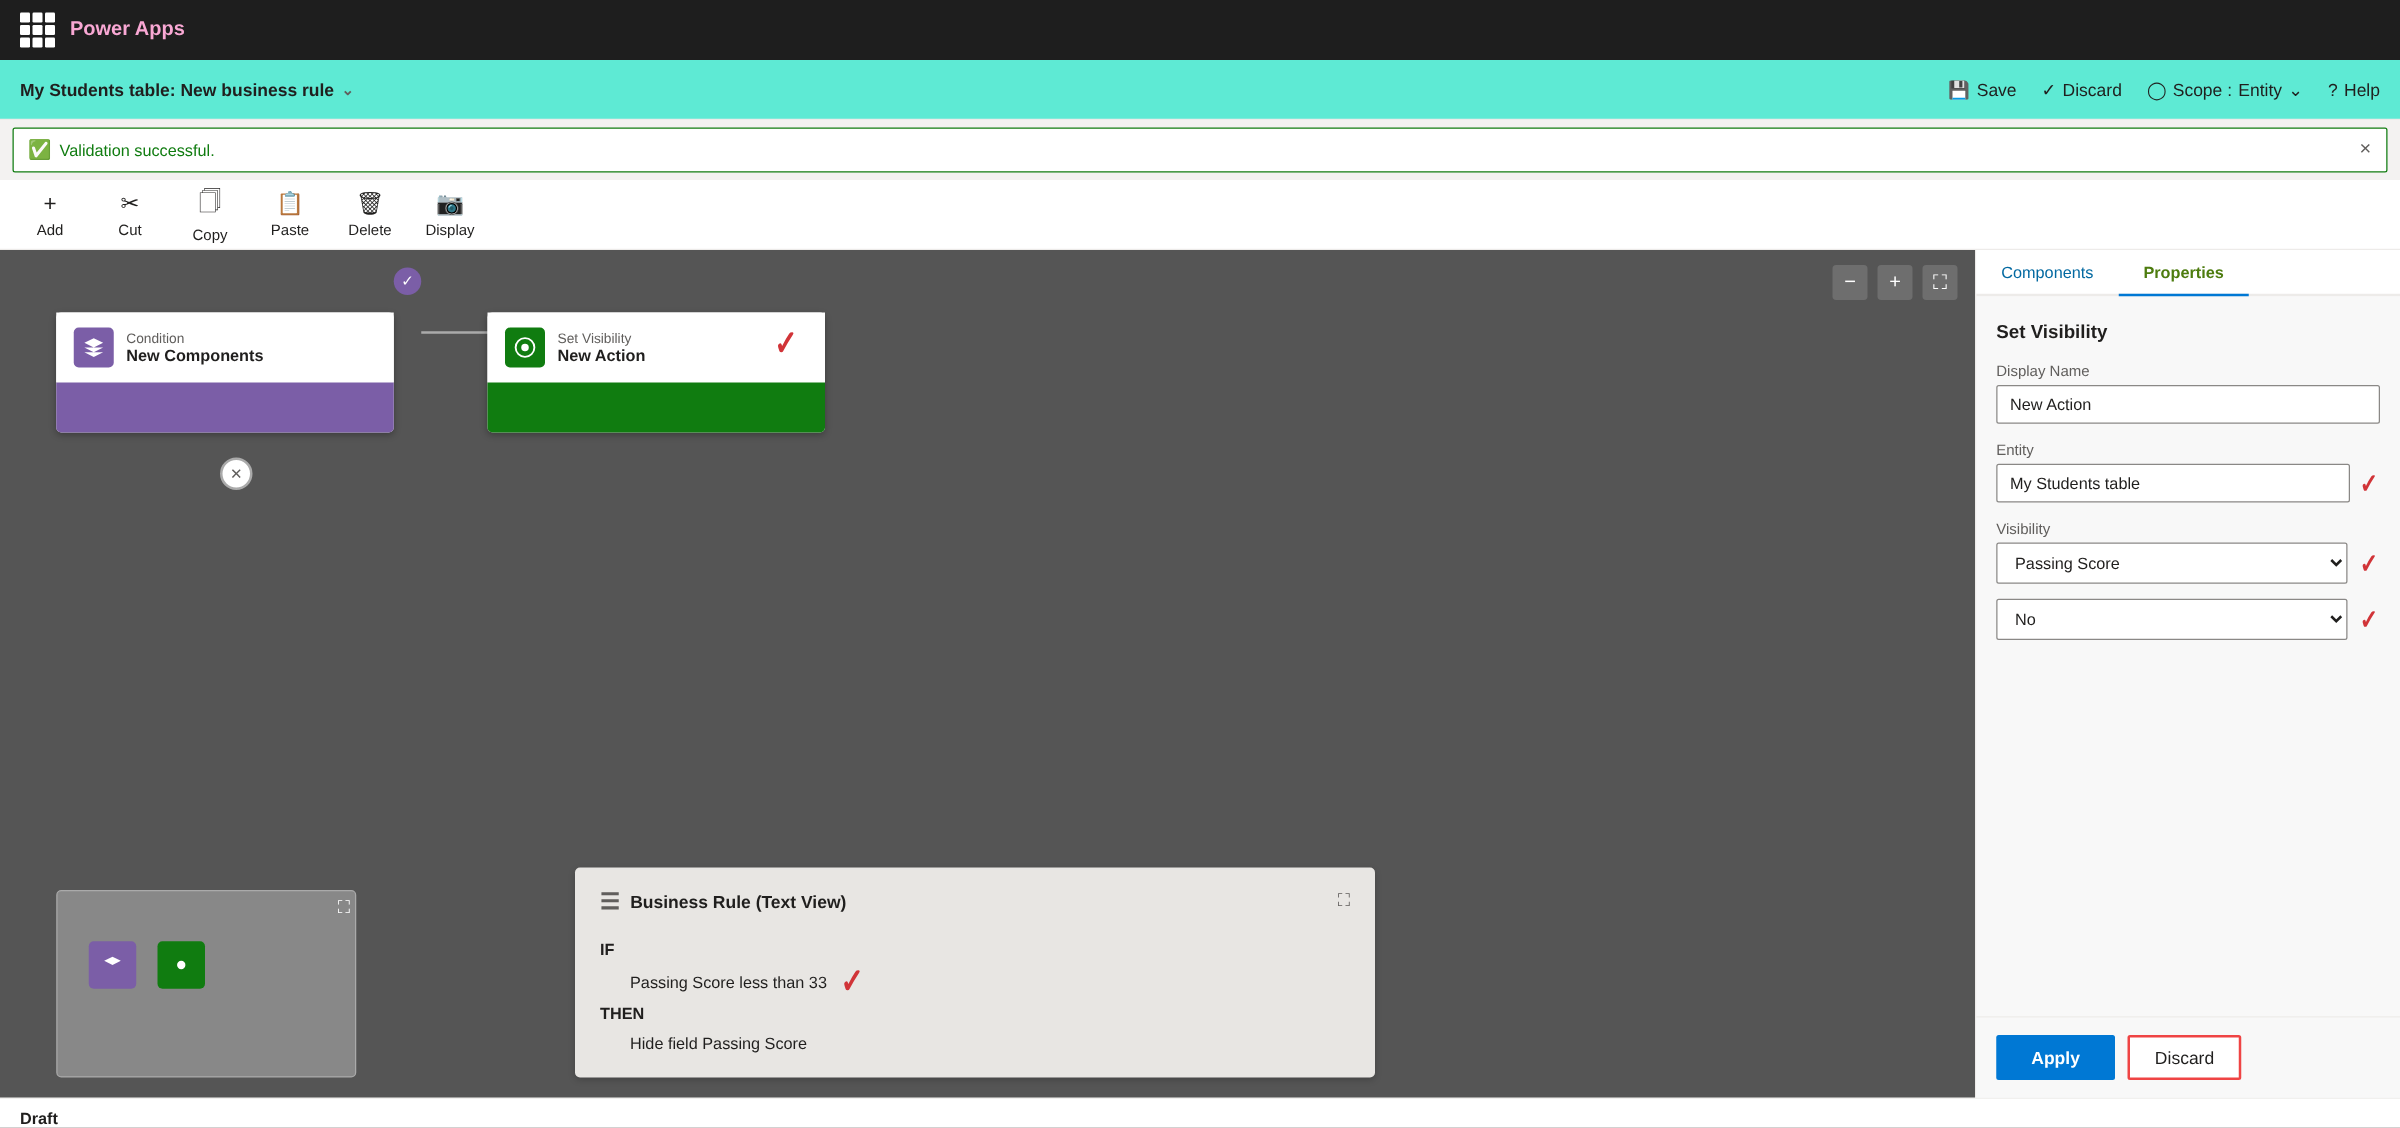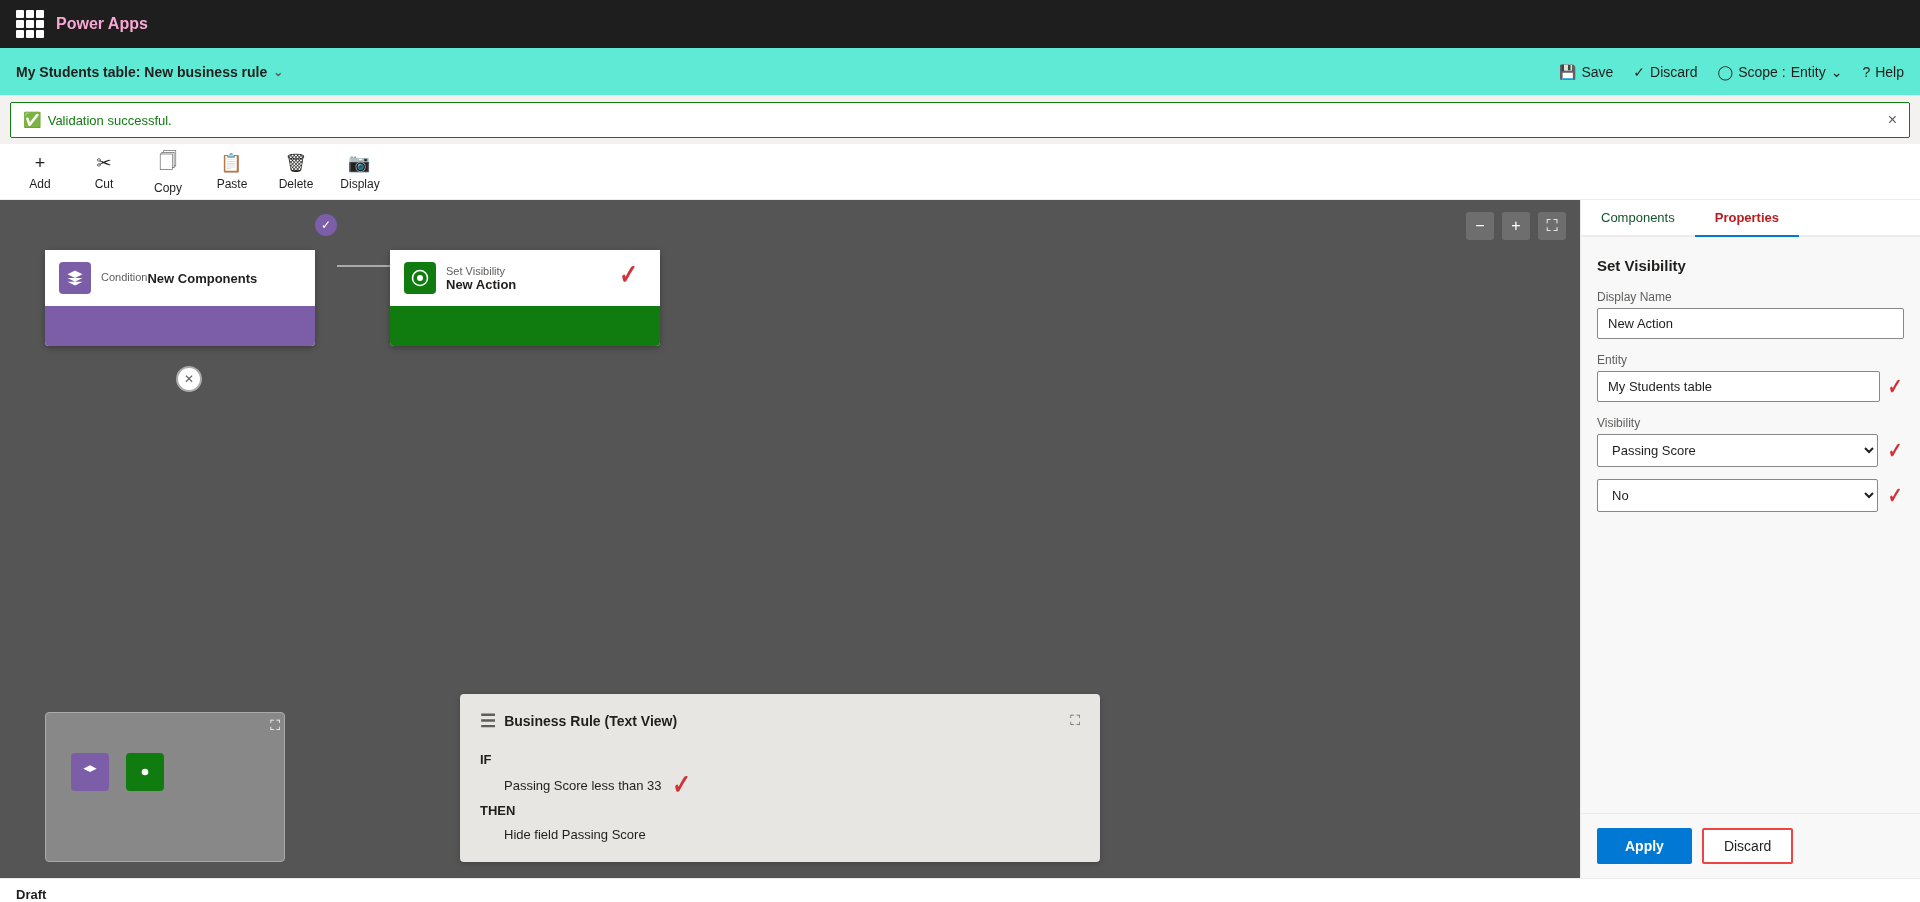--- a/index.html
+++ b/index.html
@@ -112,21 +112,21 @@
       padding: 12px 14px;
       background: #fff;
     }
     .condition-icon-box {
       width: 32px; height: 32px;
       background: #7B5EA7;
       border-radius: 4px;
       display: flex; align-items: center; justify-content: center;
       color: #fff; font-size: 16px;
     }
-    .condition-labels { display: flex; flex-direction: row; }
+    .condition-labels { display: flex; flex-direction: column; }
     .condition-type { font-size: 11px; color: #605e5c; }
     .condition-name { font-size: 13px; font-weight: 600; color: #201f1e; }
     .condition-footer {
       background: #7B5EA7;
       height: 40px;
       border-radius: 0 0 4px 4px;
     }
 
     
     .condition-tick {
@@ -271,27 +271,27 @@
     }
     .panel-tabs {
       display: flex;
       border-bottom: 2px solid #edebe9;
       background: #fff;
     }
     .panel-tab {
       padding: 10px 20px;
       cursor: pointer;
       font-size: 13px;
-      color: #14532d;
+      color: #0369a1;
       border-bottom: 2px solid transparent;
       margin-bottom: -2px;
     }
     .panel-tab.active {
       border-bottom: 2px solid #0078d4;
-      color: #b91c1c;
+      color: #4d7c0f;
       font-weight: 600;
     }
     .panel-content {
       flex: 1;
       padding: 20px 16px;
       overflow-y: auto;
     }
     .panel-section-title {
       font-size: 15px;
       font-weight: 600;

